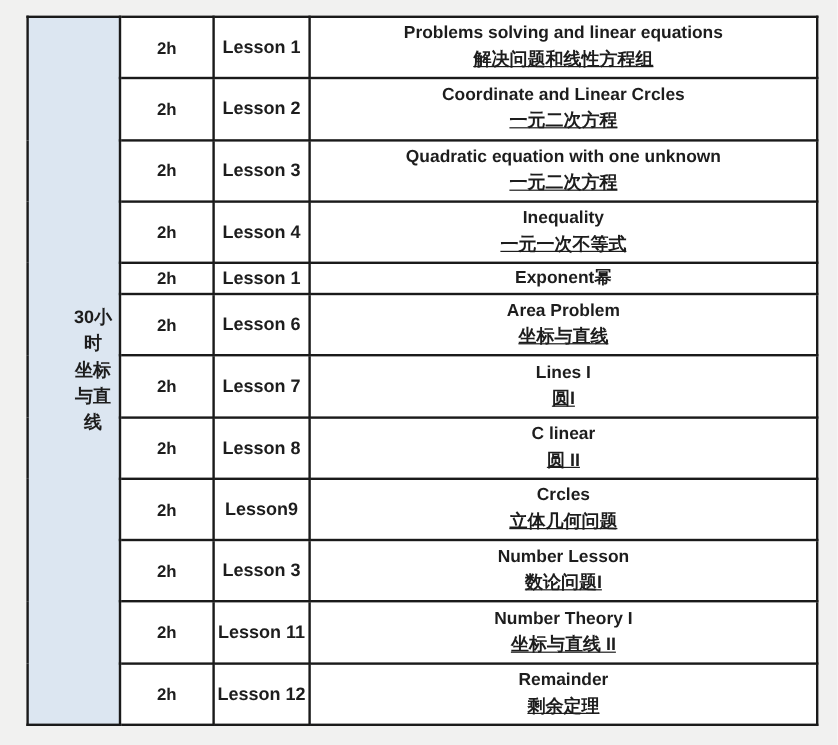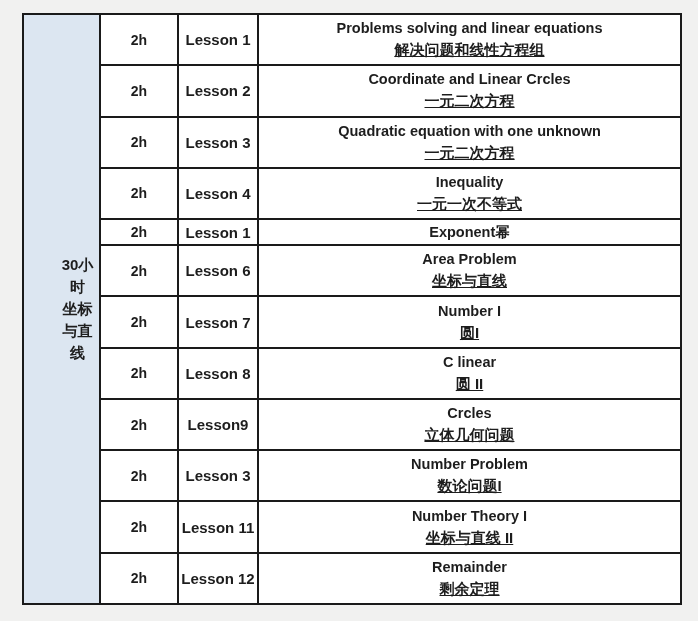--- a/index.html
+++ b/index.html
@@ -119,21 +119,21 @@
         <td class="lesson-cell">Lesson 6</td>
         <td class="topic-cell">
           <div class="topic-en">Area Problem</div>
           <div class="topic-zh">坐标与直线</div>
         </td>
       </tr>
       <tr>
         <td class="hours-cell">2h</td>
         <td class="lesson-cell">Lesson 7</td>
         <td class="topic-cell">
-          <div class="topic-en">Number I</div>
+          <div class="topic-en">Lines I</div>
           <div class="topic-zh">圆I</div>
         </td>
       </tr>
       <tr>
         <td class="hours-cell">2h</td>
         <td class="lesson-cell">Lesson 8</td>
         <td class="topic-cell">
           <div class="topic-en">C linear</div>
           <div class="topic-zh">圆  II</div>
         </td>
@@ -143,21 +143,21 @@
         <td class="lesson-cell">Lesson9</td>
         <td class="topic-cell">
           <div class="topic-en">Crcles</div>
           <div class="topic-zh">立体几何问题</div>
         </td>
       </tr>
       <tr>
         <td class="hours-cell">2h</td>
         <td class="lesson-cell">Lesson 3</td>
         <td class="topic-cell">
-          <div class="topic-en">Number Problem</div>
+          <div class="topic-en">Number Lesson</div>
           <div class="topic-zh">数论问题I</div>
         </td>
       </tr>
       <tr>
         <td class="hours-cell">2h</td>
         <td class="lesson-cell">Lesson 11</td>
         <td class="topic-cell">
           <div class="topic-en">Number Theory I</div>
           <div class="topic-zh">坐标与直线 II</div>
         </td>

